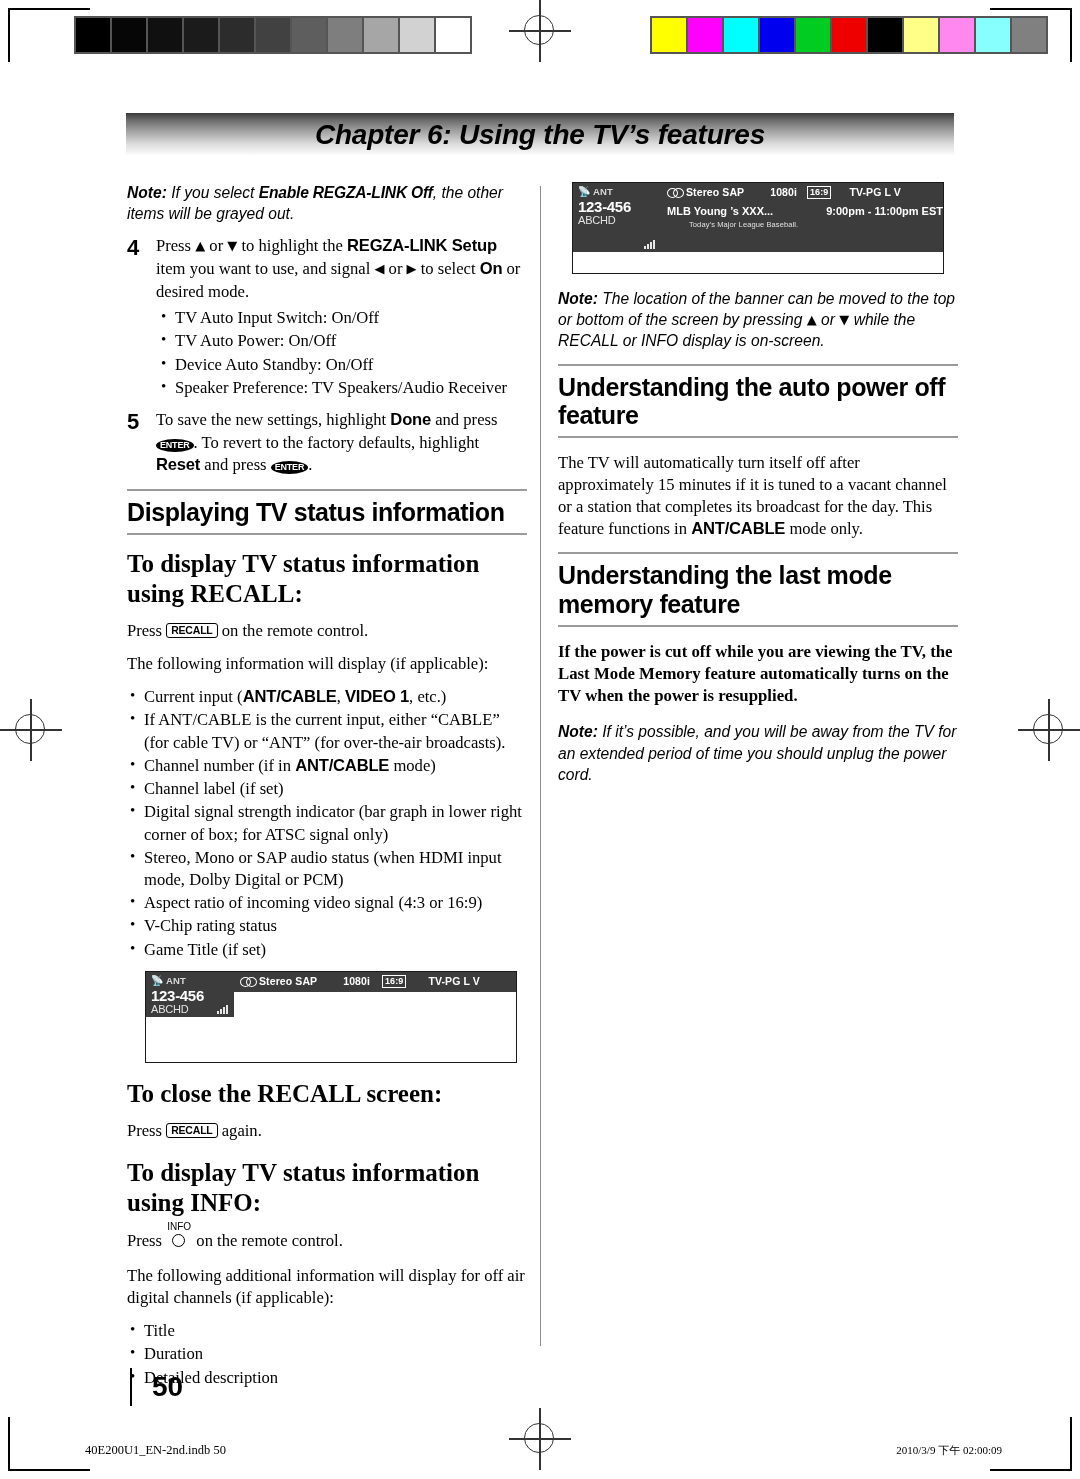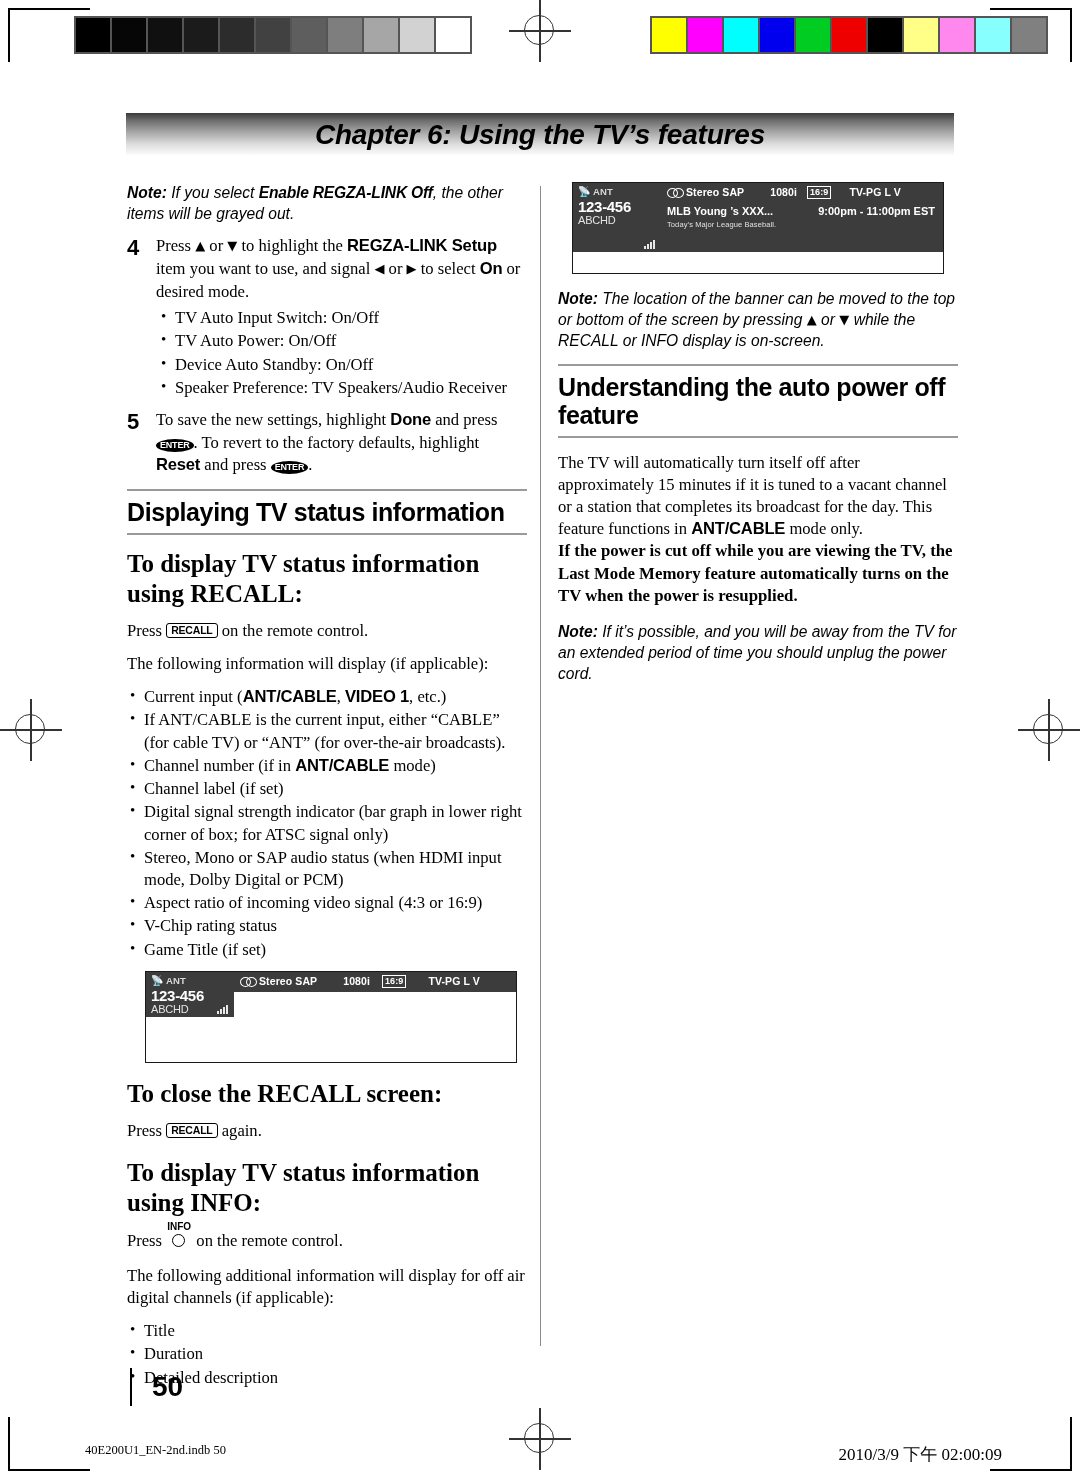--- a/index.html
+++ b/index.html
@@ -69,21 +69,21 @@
 
   
   .keybox{display:inline-block;border:1.6px solid #000;border-radius:3px;padding:0px 4px;
     font-family:"Liberation Sans",sans-serif;font-weight:bold;font-size:10.5px;
     line-height:13px;vertical-align:1.5px;letter-spacing:-0.2px;}
   .keyenter{display:inline-block;background:#000;color:#fff;border-radius:50%;
     padding:1px 4px 1px 4px;font-family:"Liberation Sans",sans-serif;font-weight:bold;
     font-size:9px;line-height:11px;vertical-align:0px;letter-spacing:-0.2px;}
   .keyinfo{display:inline-block;position:relative;width:26px;height:20px;vertical-align:-3px;}
   .keyinfo .lab{position:absolute;left:0;top:-7px;width:26px;text-align:center;
-    font-family:"Liberation Sans",sans-serif;font-weight:bold;font-size:10px;line-height:10px;}
+    font-family:"Liberation Sans",sans-serif;font-weight:normal;font-size:10px;line-height:10px;}
   .keyinfo .ring{position:absolute;left:6px;top:5px;width:13px;height:13px;
     border:1.6px solid #000;border-radius:50%;box-sizing:border-box;}
   .arr{font-family:"DejaVu Sans",sans-serif;font-size:13px;vertical-align:1px;}
 
   
   .tvframe{border:1.6px solid #1a1a1a;background:#fff;box-sizing:border-box;position:relative;}
   .tvrow{display:flex;align-items:stretch;}
   .tv-left{background:#3c3c3c;color:#fff;width:88px;box-sizing:border-box;
     padding:3px 5px 2px 5px;position:relative;}
   .tv-left .ant{font-family:"Liberation Sans",sans-serif;font-size:9.5px;font-weight:bold;
@@ -102,31 +102,31 @@
   .tv-right{flex:1;background:#3c3c3c;color:#fff;}
   .tv-statusbar{display:flex;align-items:center;padding:3px 6px 3px 6px;
     font-family:"Liberation Sans",sans-serif;font-weight:bold;font-size:10.5px;letter-spacing:0.1px;}
   .stereo-ico{display:inline-block;position:relative;width:17px;height:10px;margin-right:2px;
      vertical-align:-1px;}
   .stereo-ico s1,.stereo-ico s2{position:absolute;top:0;width:11px;height:10px;
      border:1.5px solid #fff;border-radius:50%;box-sizing:border-box;display:block;}
   .stereo-ico s1{left:0;} .stereo-ico s2{left:6px;}
   .ratio-box{border:1.4px solid #fff;padding:0 2px;font-size:9px;line-height:11px;
     display:inline-block;vertical-align:1px;}
-  .tv-prog{display:flex;justify-content:space-between;padding:1px 8px 0 6px;
+  .tv-prog{display:flex;justify-content:space-between;padding:1px 0 0 6px;
     font-family:"Liberation Sans",sans-serif;font-weight:bold;font-size:11px;}
   .tv-desc{padding:1px 6px 4px 6px;font-family:"Liberation Sans",sans-serif;font-size:7.5px;
-    color:#e0e0e0;letter-spacing:0.1px;}
+    color:#e0e0e0;letter-spacing:0.1px;margin-left:22px;}
 
   
   #page-number{position:absolute;left:130px;top:1368px;
      font-family:"Liberation Sans",sans-serif;font-weight:bold;font-size:28px;
      border-left:2px solid #000;padding-left:20px;line-height:38px;}
   #footer-left{position:absolute;left:85px;top:1443px;font-size:12.5px;}
-  #footer-right{position:absolute;right:78px;top:1443px;font-size:17px;}
+  #footer-right{position:absolute;right:78px;top:1443px;font-size:11px;}
 </style>
 </head>
 <body>
 
 <div class="crop-corner crop-tl"></div>
 <div class="crop-corner crop-tr"></div>
 <div class="crop-corner crop-bl"></div>
 <div class="crop-corner crop-br"></div>
 
 <div class="regmark reg-top">
@@ -317,20 +317,21 @@
   </div>
 
   <p class="note" style="margin-bottom:0;">
     <b>Note:</b><span> The location of the banner can be moved to the top or bottom of the screen by pressing </span><span class="arr">▲</span><span> or </span><span class="arr">▼</span><span> while the RECALL or INFO display is on-screen.</span>
   </p>
 
   <div class="h1sec">Understanding the auto power off feature</div>
 
   <p style="margin-bottom:0;"><span>The TV will automatically turn itself off after approximately 15 minutes if it is tuned to a vacant channel or a station that completes its broadcast for the day. This feature functions in </span><b class="sans-b">ANT/CABLE</b><span> mode only.</span></p>
 
+  <div class="h1sec">Understanding the last mode memory feature</div>
 
   <p style="font-weight:bold;font-size:16.8px;line-height:1.32;margin-bottom:14px;">If the power is cut off while you are viewing the TV, the Last Mode Memory feature automatically turns on the TV when the power is resupplied.</p>
 
   <p class="note">
     <b>Note:</b><span> If it’s possible, and you will be away from the TV for an extended period of time you should unplug the power cord.</span>
   </p>
 </div>
 
 <div id="page-number">50</div>
 <div id="footer-left">40E200U1_EN-2nd.indb   50</div>

